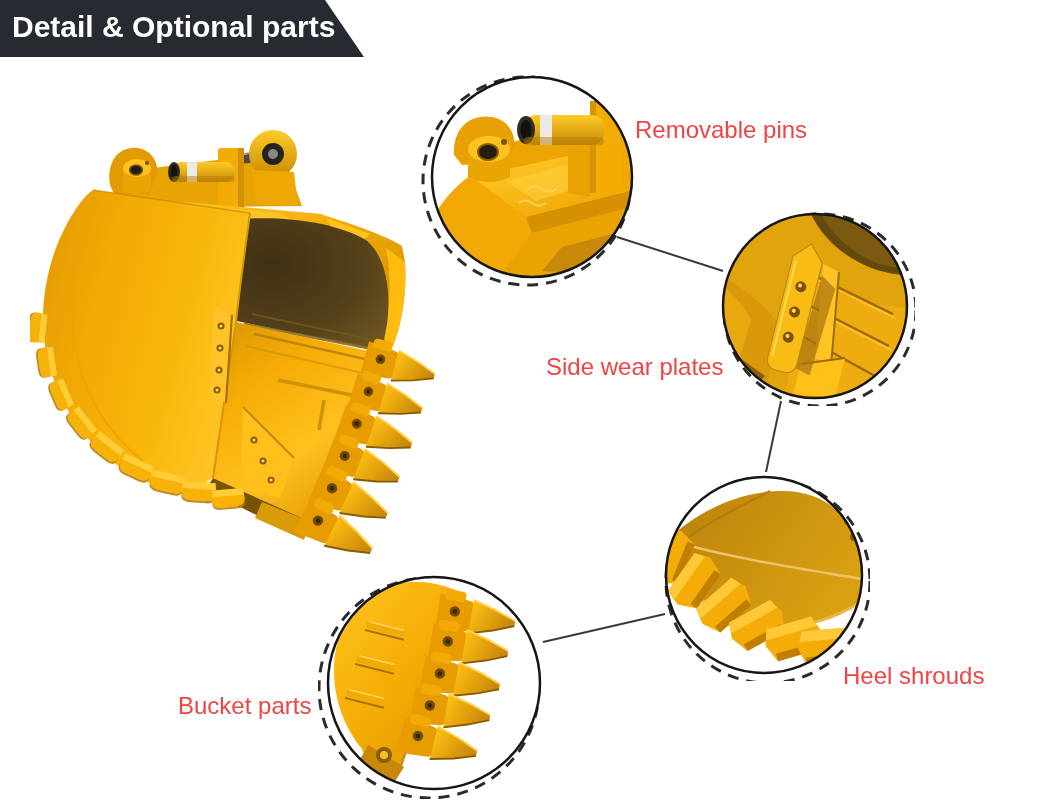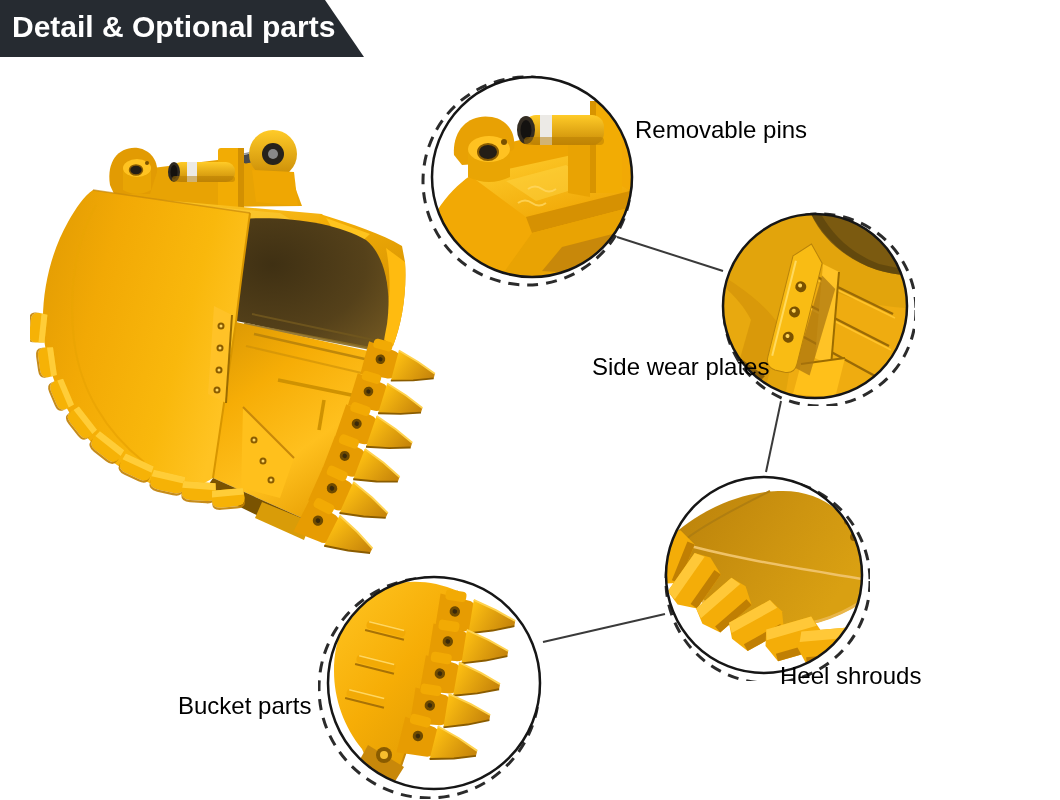--- a/index.html
+++ b/index.html
@@ -1,24 +1,24 @@
 <!DOCTYPE html>
 <html><head>
 <meta charset="utf-8">
 <style>
 html,body{margin:0;padding:0;background:#fff;}
 #page{position:relative;width:1060px;height:800px;background:#fff;overflow:hidden;font-family:"Liberation Sans",sans-serif;}
 #banner{position:absolute;left:0;top:0;width:380px;height:58px;}
 #banner .shape{position:absolute;left:0;top:0;width:380px;height:57px;background:#262b31;
   clip-path:polygon(0 0,325px 0,364px 57px,0 57px);}
 #banner .title{position:absolute;left:12px;top:10px;font-size:30px;font-weight:bold;color:#ffffff;}
-.label{position:absolute;font-size:24px;color:#000000;white-space:nowrap;text-align:center;}
+.label{position:absolute;font-size:24px;color:#ef4444;white-space:nowrap;text-align:center;}
 #label-removable-pins{left:635px;top:116px;}
-#label-side-wear-plates{left:546px;top:353px;margin-left:46px;}
-#label-heel-shrouds{left:780px;top:662px;}
+#label-side-wear-plates{left:546px;top:353px;}
+#label-heel-shrouds{left:843px;top:662px;}
 #label-bucket-teeth{left:178px;top:692px;}
 svg.abs{position:absolute;}
 </style>
 </head>
 <body>
 
 <div id="page">
 
   <div id="banner">
     <div class="shape"></div>

